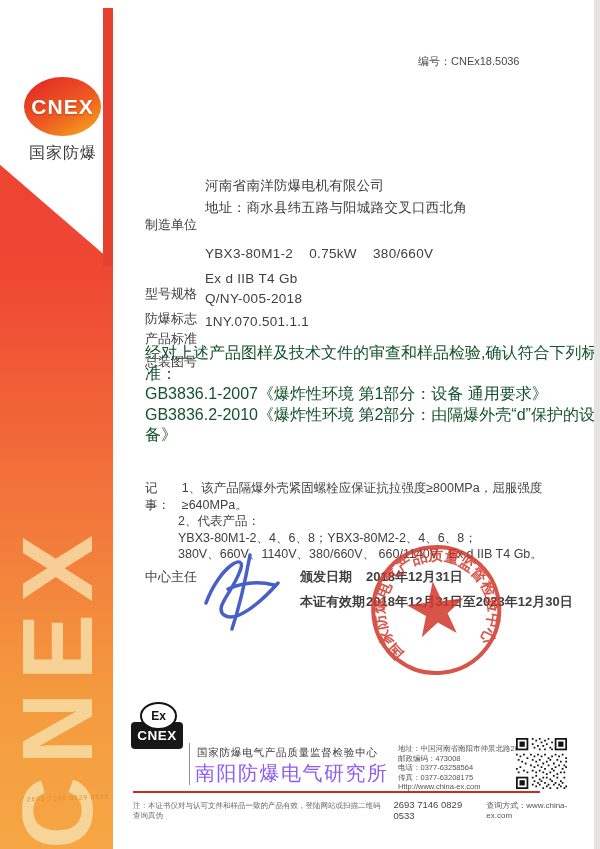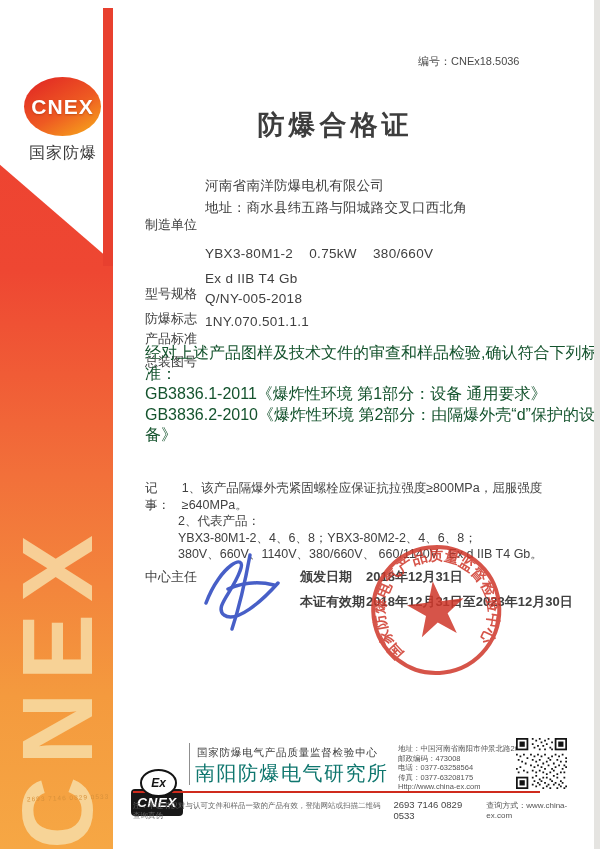--- a/index.html
+++ b/index.html
@@ -40,30 +40,30 @@
   .notes{position:absolute;left:145px;top:480px;font-size:12.5px;line-height:16.5px;color:#414141;}
   .notes-row{display:flex;}
   .notes-indent{margin-left:33px;}
   
   .director{position:absolute;left:145px;top:568px;font-size:13px;}
   .issue-line{position:absolute;left:300px;font-size:13px;display:flex;font-weight:bold;}
   .issue-line .lab{width:66px;flex:none;}
   .sig-svg{position:absolute;left:190px;top:543px;}
   .seal-svg{position:absolute;left:360px;top:534px;transform:rotate(-7deg);}
   
-  .cqst-logo{position:absolute;left:131px;top:769px;width:52px;height:48px;font-style:italic;}
+  .cqst-logo{position:absolute;left:131px;top:702px;width:52px;height:48px;}
   .cqst-circle{position:absolute;left:9px;top:0;width:33px;height:24px;border:2.5px solid #141414;
     border-radius:50%;background:#fff;display:flex;align-items:center;justify-content:center;
     font-size:12px;font-weight:bold;color:#141414;z-index:2;}
   .cqst-box{position:absolute;left:0;top:20px;width:52px;height:27px;background:#181818;border-radius:4px;
     color:#fff;display:flex;align-items:center;justify-content:center;
     font-size:13.5px;font-weight:bold;letter-spacing:.5px;}
   .footer-divider{position:absolute;left:189px;top:743px;width:1px;height:42px;background:#8f8f8f;}
   .center-name{position:absolute;left:197px;top:746px;font-size:10.5px;letter-spacing:.8px;color:#3b3b3b;}
-  .institute-name{position:absolute;left:195px;top:760px;font-size:20px;letter-spacing:1.5px;color:#0f766e;}
+  .institute-name{position:absolute;left:195px;top:760px;font-size:20px;letter-spacing:1.5px;color:#8b5cf6;}
   .contact{position:absolute;left:398px;top:744px;font-size:7.5px;line-height:9.6px;color:#555;}
   .qr{position:absolute;left:516px;top:738px;width:51px;height:51px;}
   .red-line{position:absolute;left:133px;top:791px;width:407px;height:2px;background:#cf2b1d;}
   .bottom-note{position:absolute;left:133px;top:799px;width:450px;display:flex;align-items:baseline;gap:9px;}
   .bn-text{font-size:7.5px;color:#666;font-family:Liberation Serif, serif;}
   .bn-code{font-size:9.5px;color:#454545;}
   .bn-query{font-size:8px;color:#555;}
   .scan-edge{position:absolute;right:0;top:0;width:6px;height:849px;background:#e5e4e1;}
 </style>
 </head>
@@ -78,21 +78,20 @@
   <div class="band-watermark">2693 7146 0829 0533</div>
 
   <div class="logo">
     <span class="logo-text">CNEX</span>
   </div>
   <div class="logo-caption">国家防爆</div>
 
   <div class="cert-number">
     <span>编号：</span><span>CNEx18.5036</span>
   </div>
-  <div class="title">防爆合格证</div>
 
   <div class="row" style="top:177px">
     <span class="lab">制造单位</span>
     <span class="val">河南省南洋防爆电机有限公司</span>
   </div>
   <div class="extra" style="top:199px">地址：商水县纬五路与阳城路交叉口西北角</div>
   <div class="row" style="top:246px">
     <span class="lab">型号规格</span>
     <span class="val pre">YBX3-80M1-2    0.75kW    380/660V</span>
   </div>
@@ -104,21 +103,21 @@
     <span class="lab">产品标准</span>
     <span class="val">Q/NY-005-2018</span>
   </div>
   <div class="row" style="top:314px">
     <span class="lab">总装图号</span>
     <span class="val">1NY.070.501.1.1</span>
   </div>
 
   <div class="statement">
     <div>经对上述产品图样及技术文件的审查和样品检验,确认符合下列标准：</div>
-    <div>GB3836.1-2011《爆炸性环境 第1部分：设备 通用要求》</div>
+    <div>GB3836.1-2007《爆炸性环境 第1部分：设备 通用要求》</div>
     <div>GB3836.2-2010《爆炸性环境 第2部分：由隔爆外壳“d”保护的设备》</div>
   </div>
 
   <div class="notes">
     <div class="notes-row">
       <span>记事：</span>
       <span>1、该产品隔爆外壳紧固螺栓应保证抗拉强度≥800MPa，屈服强度≥640MPa。</span>
     </div>
     <div class="notes-indent">2、代表产品：</div>
     <div class="notes-indent">YBX3-80M1-2、4、6、8；YBX3-80M2-2、4、6、8；</div>

